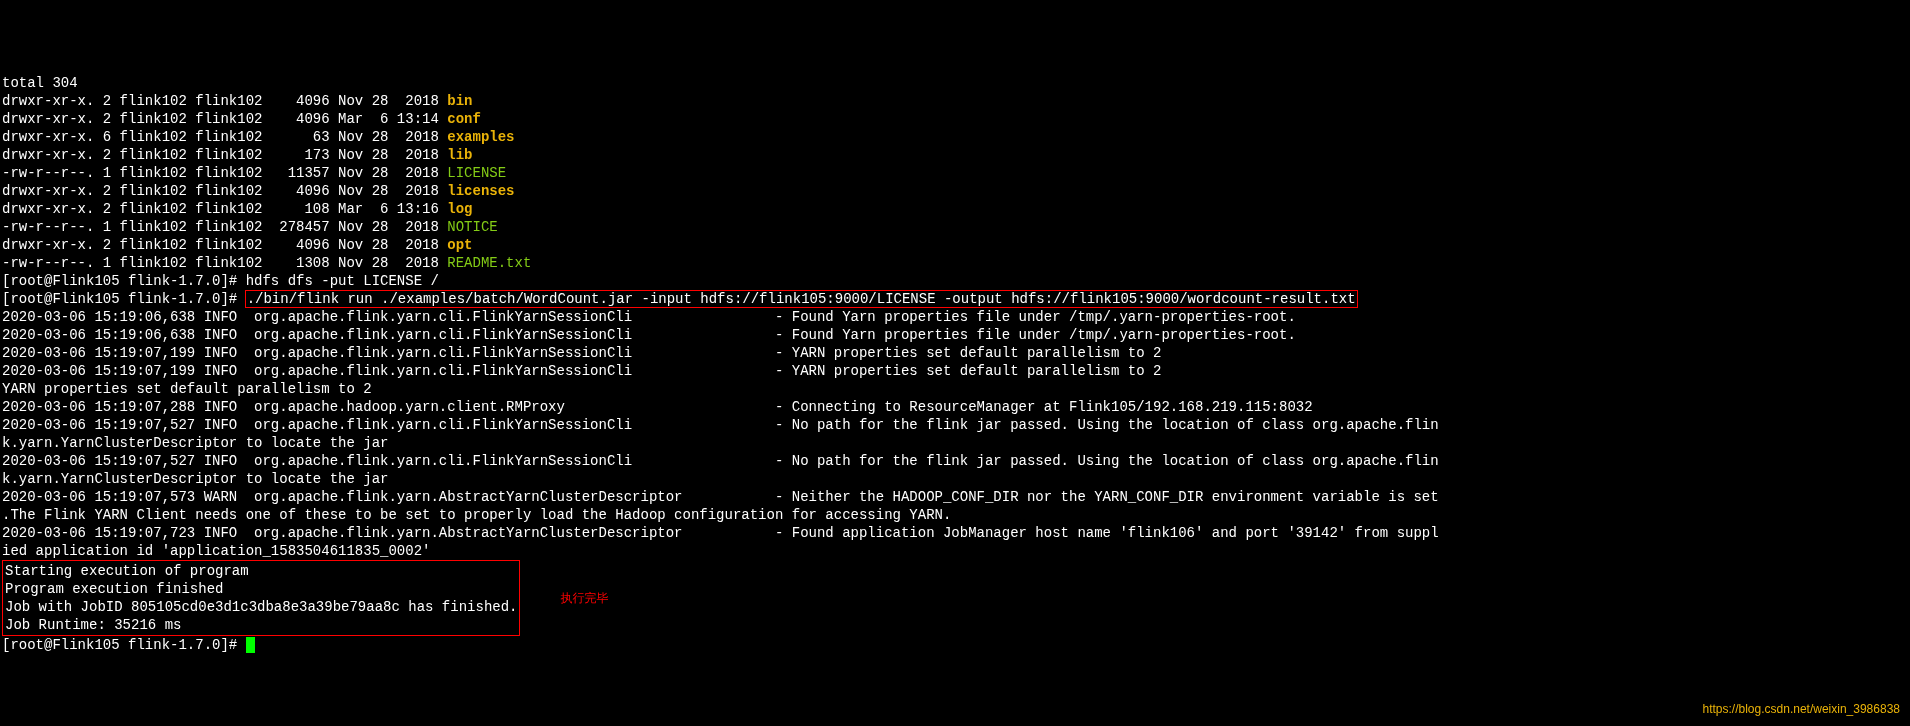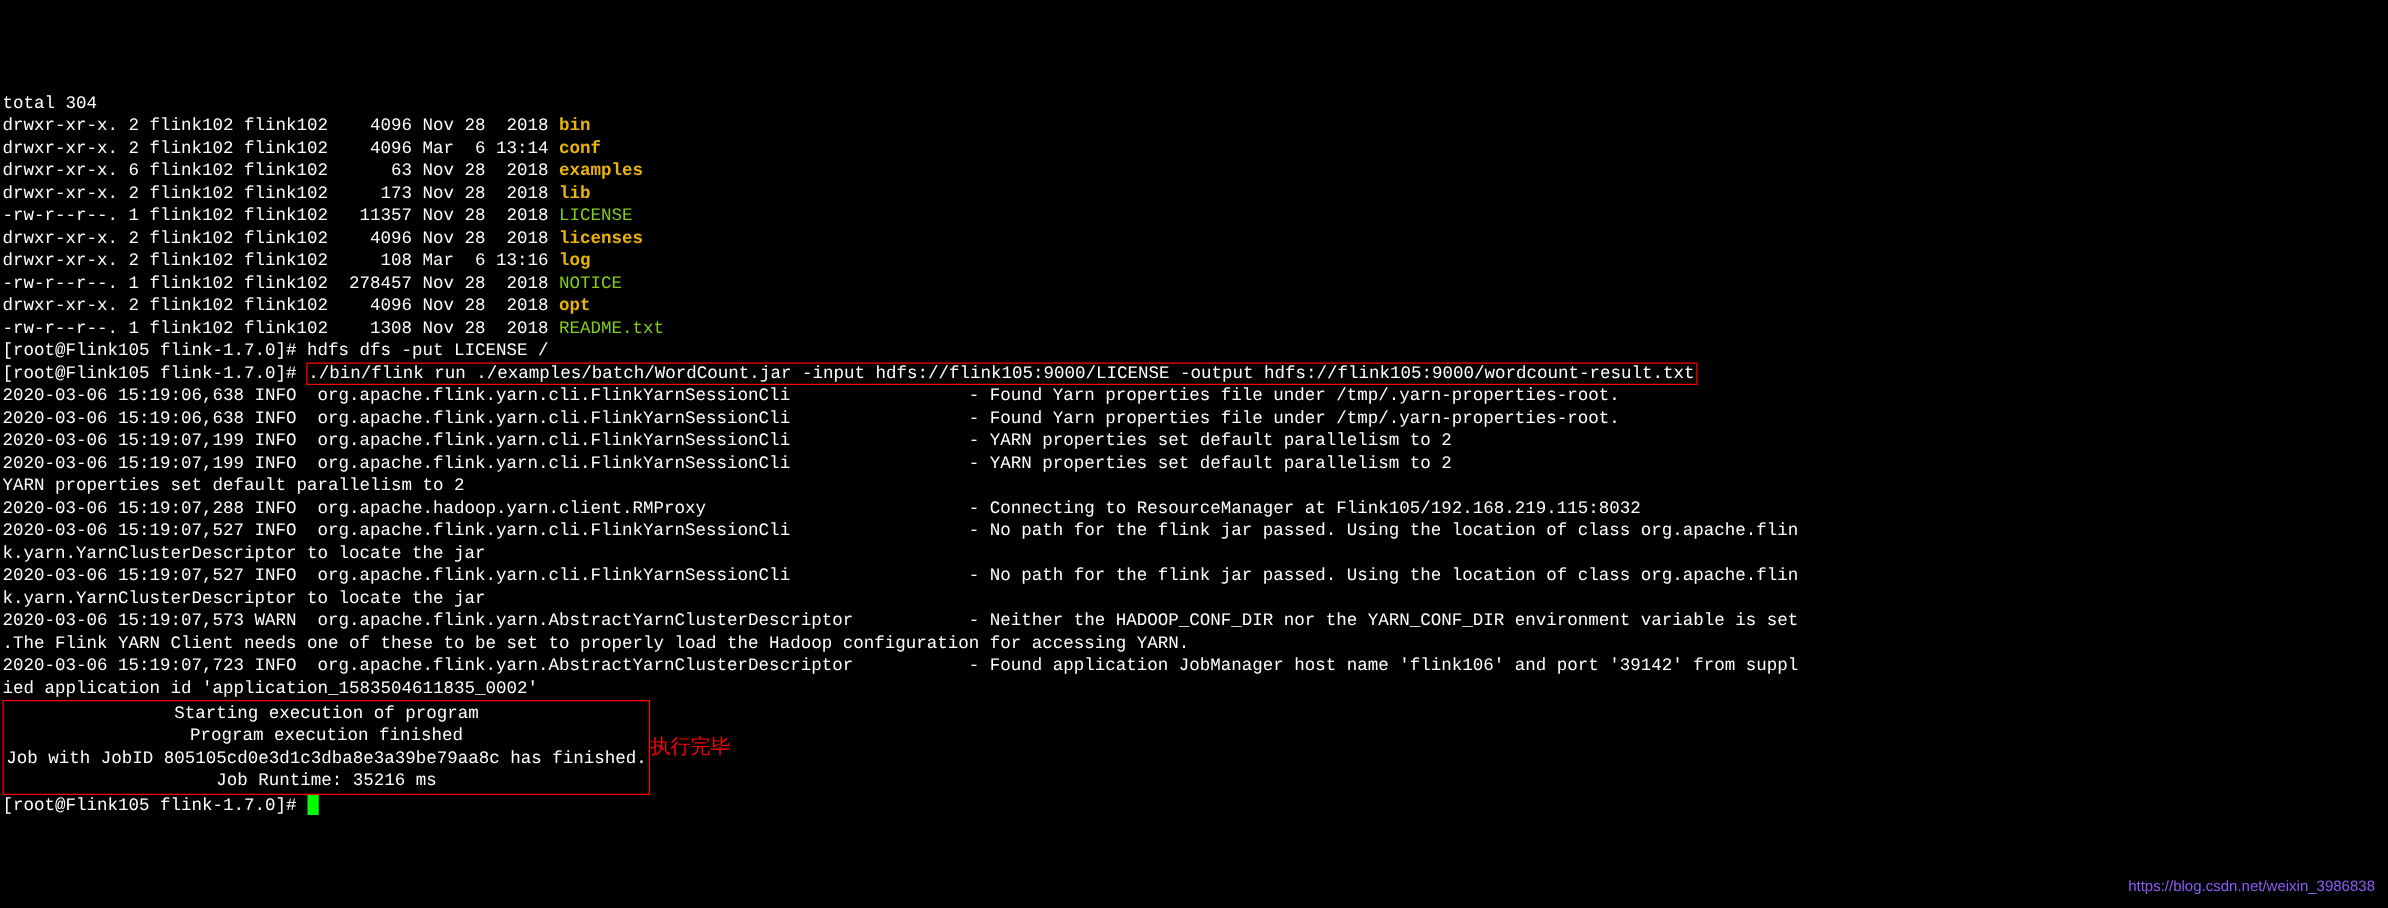--- a/index.html
+++ b/index.html
@@ -14,52 +14,52 @@
       height: 726px;
       overflow: hidden;
       white-space: pre;
     }
     .line { white-space: pre; font-family: Liberation Mono, monospace; }
     .blue { color: #eab308; font-weight: bold; }
     .white { color: #84cc16; }
     .annotation {
       color: #ff0000;
       font-family: Liberation Sans, sans-serif;
-      font-size: 16px;
+      font-size: 12px;
       display: inline-block;
+      margin-left: 40px;
     }
     .cursor {
       background: #00ff00;
       display: inline-block;
       width: 9px;
       height: 16px;
       vertical-align: middle;
     }
     .watermark {
       position: absolute;
       bottom: 8px;
       right: 10px;
-      color: #8b5cf6;
+      color: #eab308;
       font-size: 12px;
       font-family: Arial, sans-serif;
     }
     .highlight-box {
       display: inline;
       outline: 1px solid #ff0000;
       padding: 0 1px;
     }
     .result-box {
       border: 1px solid #ff0000;
       display: inline-block;
       padding: 1px 2px;
     }
     .row-flex {
       display: flex;
       align-items: center;
-      text-align: center;
     }
   </style>
 </head>
 <body>
 
 
 
 <div id="terminal"><div class="line">total 304</div><div class="line">drwxr-xr-x. 2 flink102 flink102    4096 Nov 28  2018 <span class="blue">bin</span></div><div class="line">drwxr-xr-x. 2 flink102 flink102    4096 Mar  6 13:14 <span class="blue">conf</span></div><div class="line">drwxr-xr-x. 6 flink102 flink102      63 Nov 28  2018 <span class="blue">examples</span></div><div class="line">drwxr-xr-x. 2 flink102 flink102     173 Nov 28  2018 <span class="blue">lib</span></div><div class="line">-rw-r--r--. 1 flink102 flink102   11357 Nov 28  2018 <span class="white">LICENSE</span></div><div class="line">drwxr-xr-x. 2 flink102 flink102    4096 Nov 28  2018 <span class="blue">licenses</span></div><div class="line">drwxr-xr-x. 2 flink102 flink102     108 Mar  6 13:16 <span class="blue">log</span></div><div class="line">-rw-r--r--. 1 flink102 flink102  278457 Nov 28  2018 <span class="white">NOTICE</span></div><div class="line">drwxr-xr-x. 2 flink102 flink102    4096 Nov 28  2018 <span class="blue">opt</span></div><div class="line">-rw-r--r--. 1 flink102 flink102    1308 Nov 28  2018 <span class="white">README.txt</span></div><div class="line"><span>[root@Flink105 flink-1.7.0]# </span><span>hdfs dfs -put LICENSE /</span></div><div class="line"><span>[root@Flink105 flink-1.7.0]# </span><span class="highlight-box">./bin/flink run ./examples/batch/WordCount.jar -input hdfs://flink105:9000/LICENSE -output hdfs://flink105:9000/wordcount-result.txt</span></div><div class="line">2020-03-06 15:19:06,638 INFO  org.apache.flink.yarn.cli.FlinkYarnSessionCli                 - Found Yarn properties file under /tmp/.yarn-properties-root.</div><div class="line">2020-03-06 15:19:06,638 INFO  org.apache.flink.yarn.cli.FlinkYarnSessionCli                 - Found Yarn properties file under /tmp/.yarn-properties-root.</div><div class="line">2020-03-06 15:19:07,199 INFO  org.apache.flink.yarn.cli.FlinkYarnSessionCli                 - YARN properties set default parallelism to 2</div><div class="line">2020-03-06 15:19:07,199 INFO  org.apache.flink.yarn.cli.FlinkYarnSessionCli                 - YARN properties set default parallelism to 2</div><div class="line">YARN properties set default parallelism to 2</div><div class="line">2020-03-06 15:19:07,288 INFO  org.apache.hadoop.yarn.client.RMProxy                         - Connecting to ResourceManager at Flink105/192.168.219.115:8032</div><div class="line">2020-03-06 15:19:07,527 INFO  org.apache.flink.yarn.cli.FlinkYarnSessionCli                 - No path for the flink jar passed. Using the location of class org.apache.flin</div><div class="line">k.yarn.YarnClusterDescriptor to locate the jar</div><div class="line">2020-03-06 15:19:07,527 INFO  org.apache.flink.yarn.cli.FlinkYarnSessionCli                 - No path for the flink jar passed. Using the location of class org.apache.flin</div><div class="line">k.yarn.YarnClusterDescriptor to locate the jar</div><div class="line">2020-03-06 15:19:07,573 WARN  org.apache.flink.yarn.AbstractYarnClusterDescriptor           - Neither the HADOOP_CONF_DIR nor the YARN_CONF_DIR environment variable is set</div><div class="line">.The Flink YARN Client needs one of these to be set to properly load the Hadoop configuration for accessing YARN.</div><div class="line">2020-03-06 15:19:07,723 INFO  org.apache.flink.yarn.AbstractYarnClusterDescriptor           - Found application JobManager host name 'flink106' and port '39142' from suppl</div><div class="line">ied application id 'application_1583504611835_0002'</div><div class="row-flex"><div class="result-box"><div>Starting execution of program</div><div>Program execution finished</div><div>Job with JobID 805105cd0e3d1c3dba8e3a39be79aa8c has finished.</div><div>Job Runtime: 35216 ms</div></div><span class="annotation">执行完毕</span></div><div class="line"><span>[root@Flink105 flink-1.7.0]# </span><span class="cursor"></span></div></div>
 <div class="watermark">https://blog.csdn.net/weixin_3986838</div>
 

